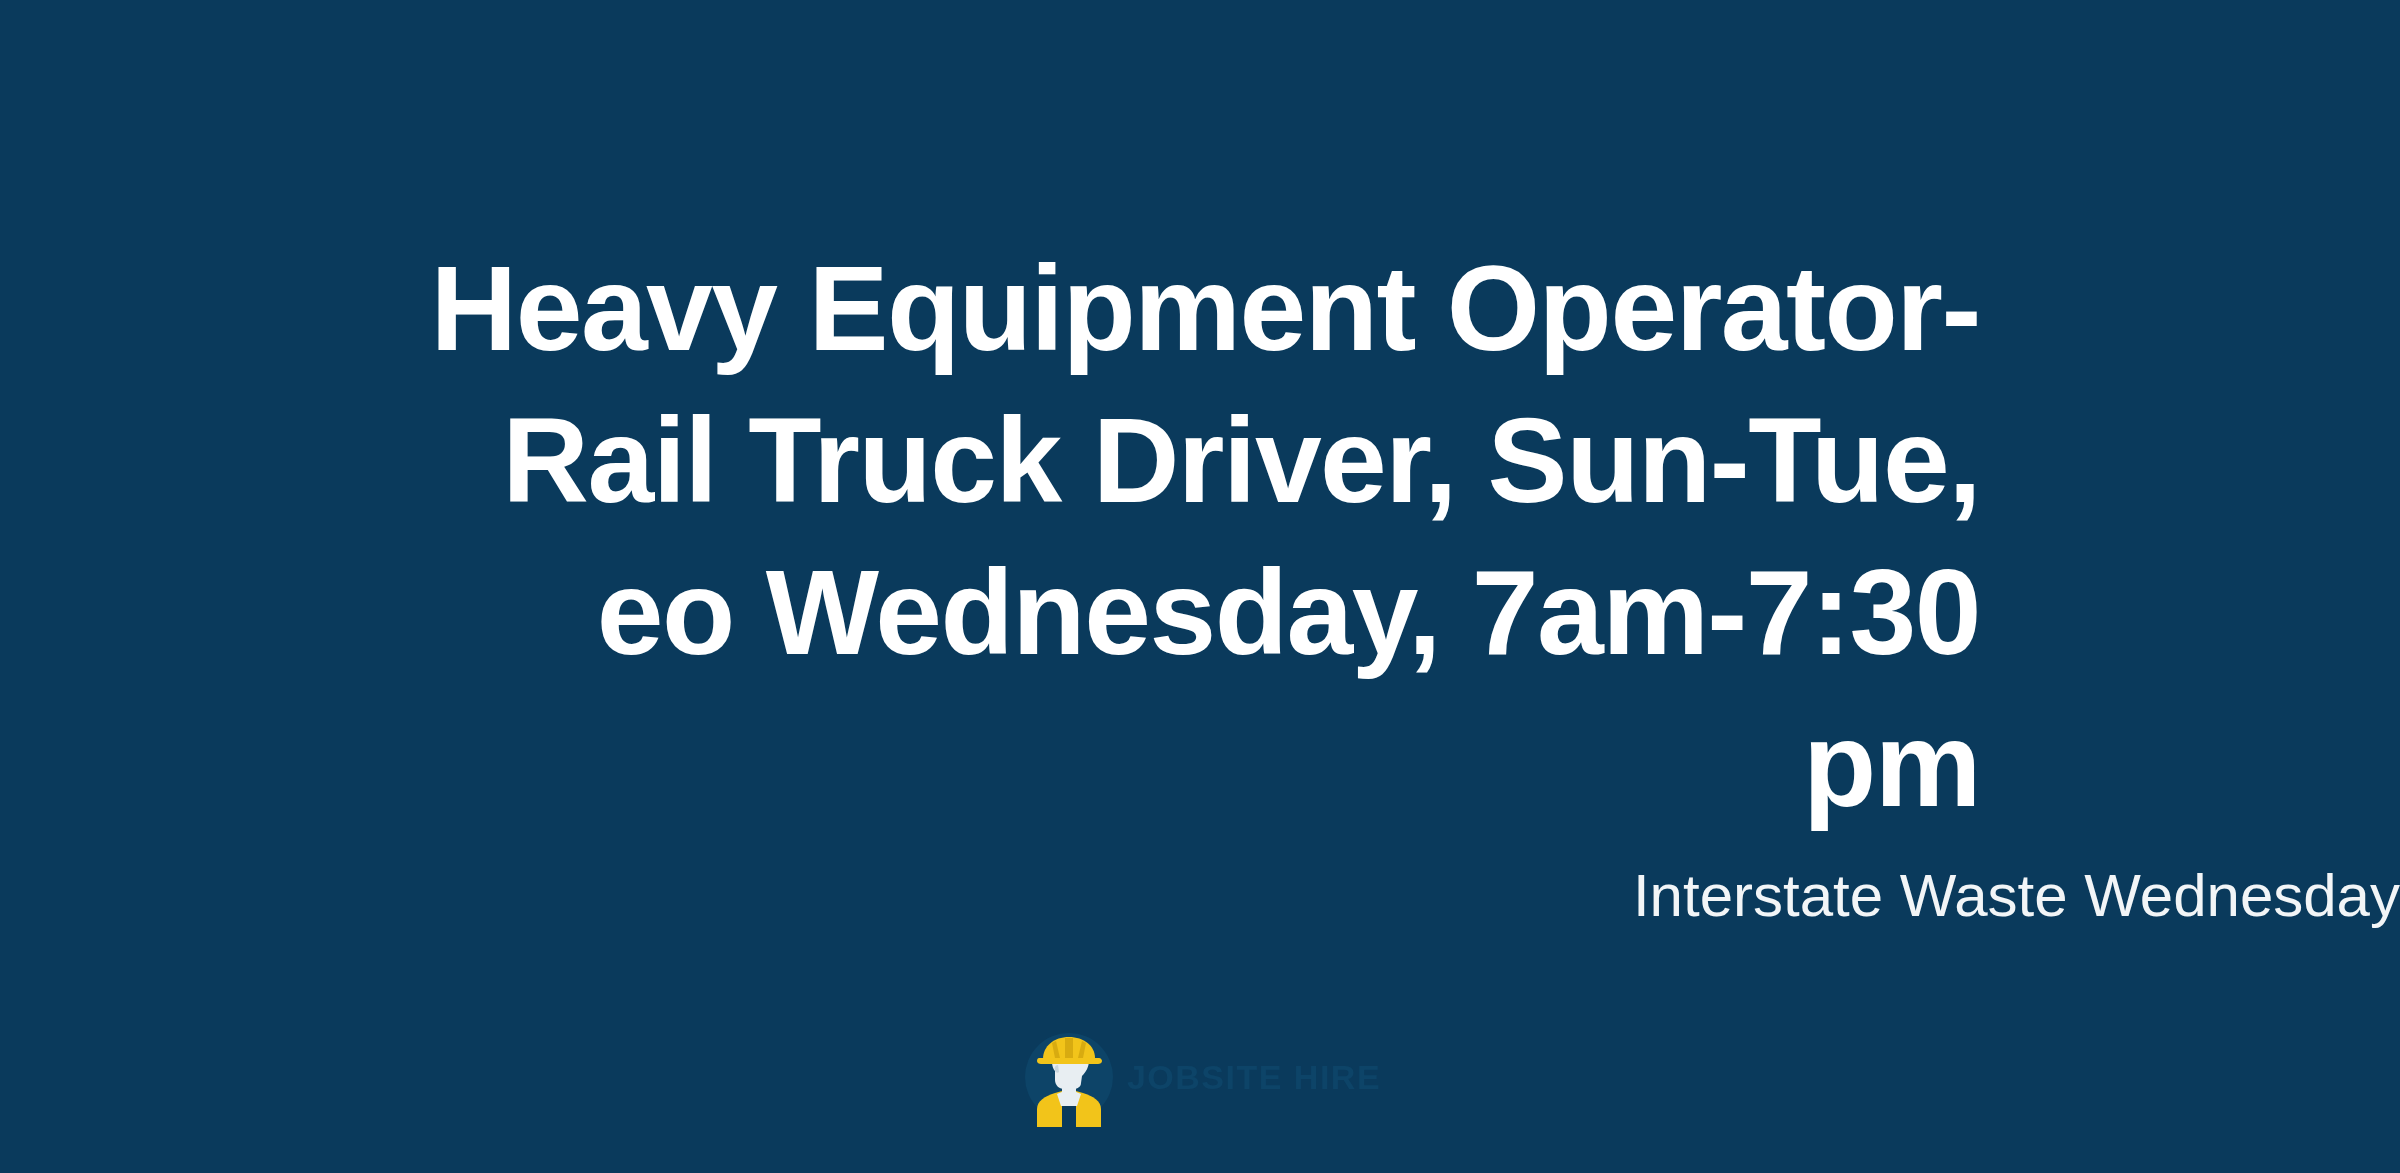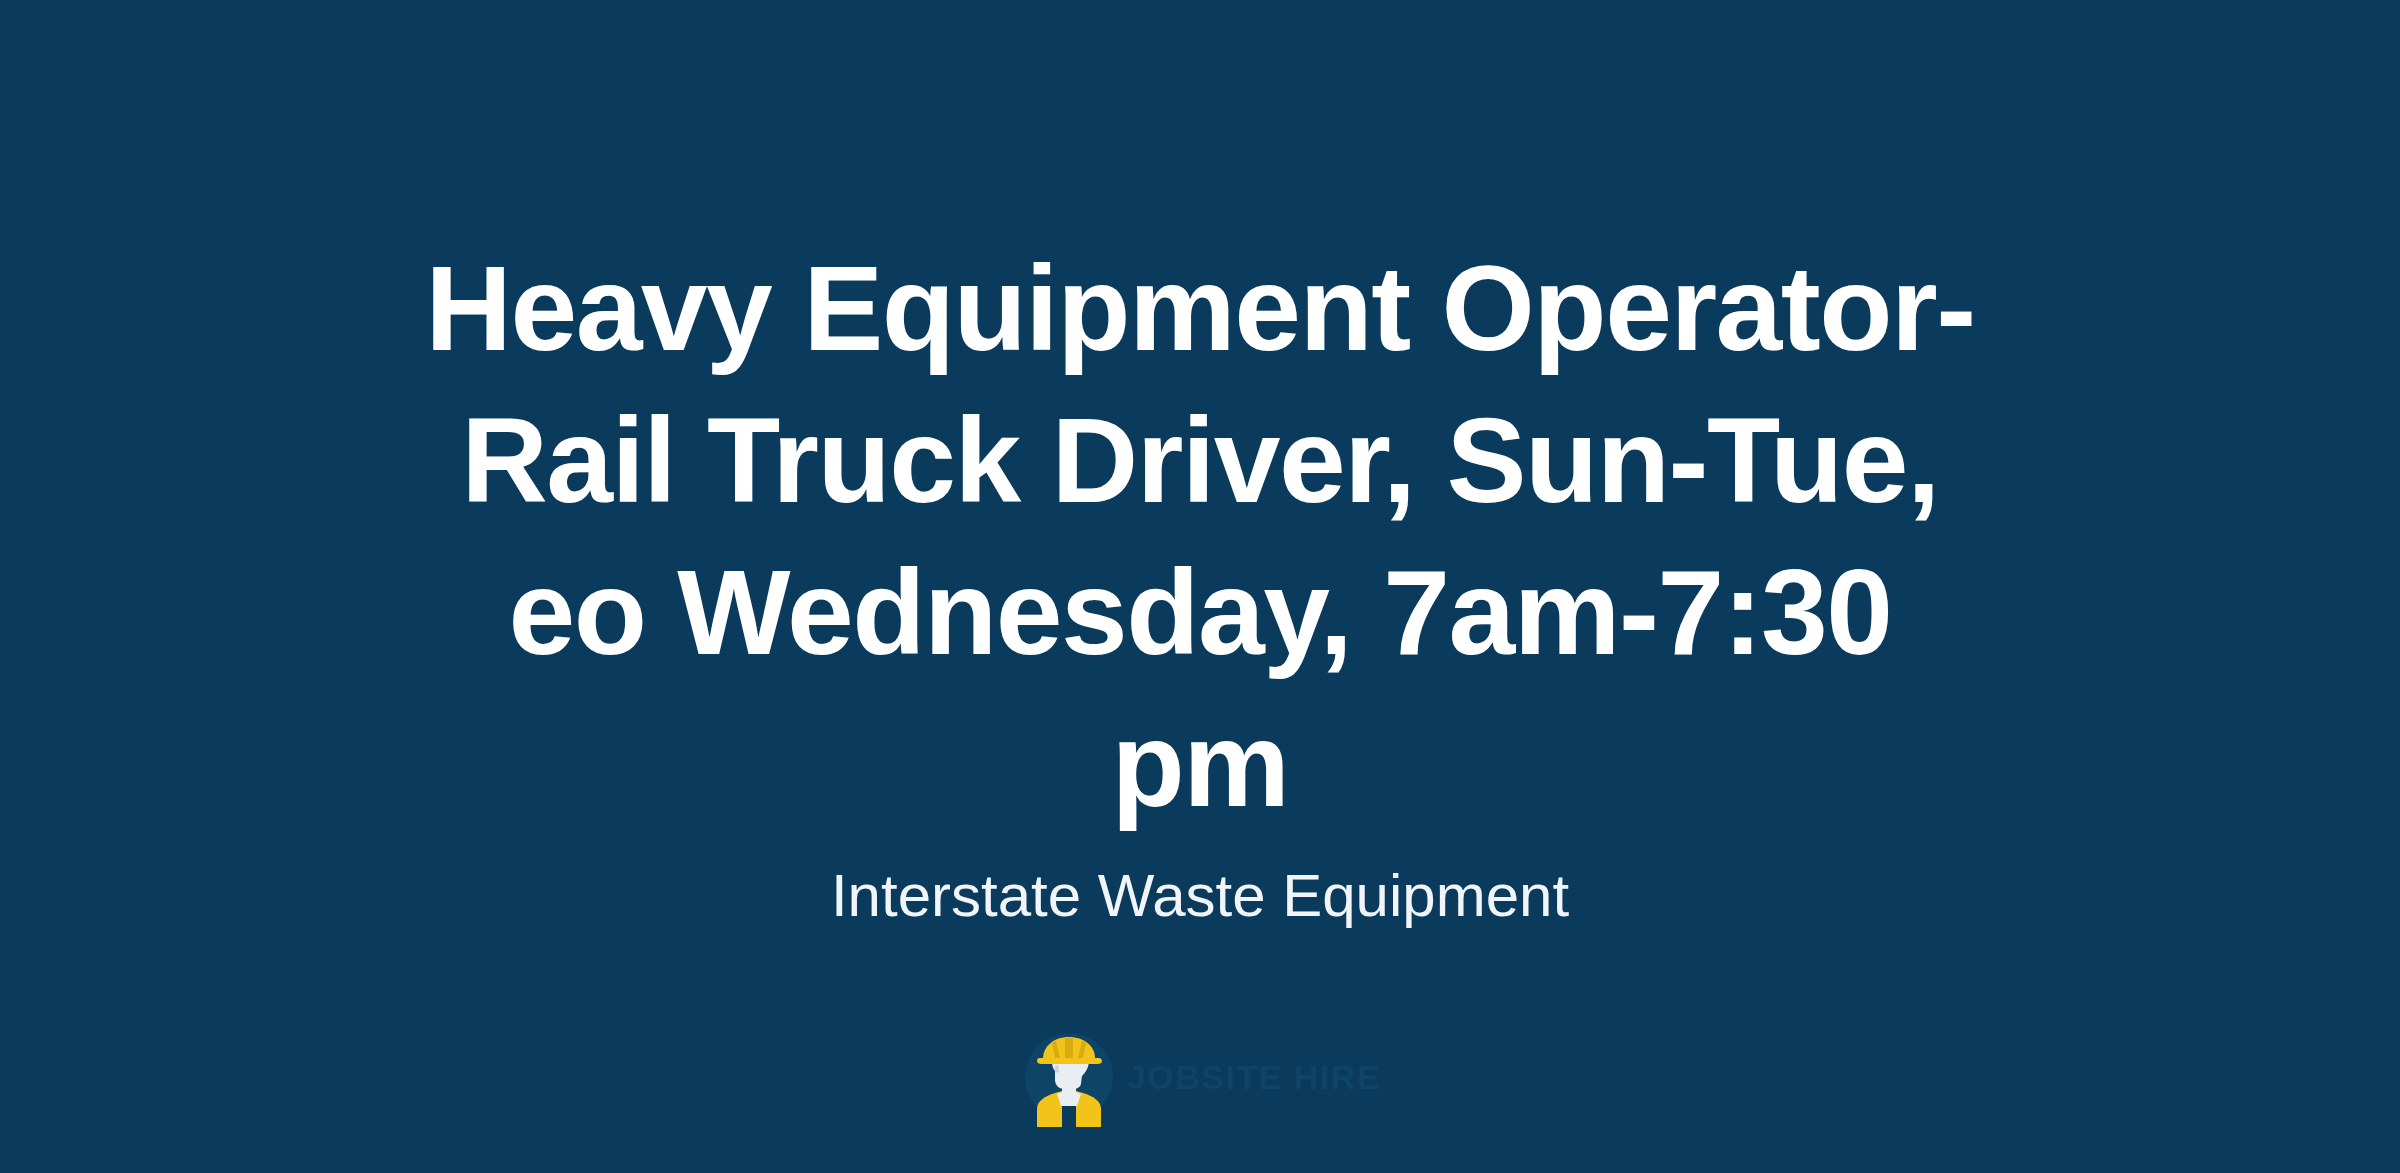--- a/index.html
+++ b/index.html
@@ -22,21 +22,21 @@
     background: #0a3a5c;
     box-sizing: border-box;
   }
 
   
   .title-block {
     position: absolute;
     left: 0;
     top: 232px;
     width: 2400px;
-    text-align: center;
+    text-align: right;
   }
 
   .job-title {
     margin: 0;
     padding: 0;
     color: #ffffff;
     font-family: "Liberation Sans", sans-serif;
     font-weight: bold;
     font-size: 120px;
     line-height: 152px;
@@ -89,21 +89,21 @@
     user-select: none;
   }
 </style>
 </head>
 <body>
 
 <div id="page">
 
   <div class="title-block">
     <h1 class="job-title">Heavy Equipment Operator-Rail Truck Driver, Sun-Tue, eo Wednesday, 7am-7:30 pm</h1>
-    <div class="company-name">Interstate Waste Equipment</div>
+    <div class="company-name">Interstate Waste Wednesday</div>
   </div>
 
   <div class="footer-logo">
     <span class="logo-mark">
       <svg viewBox="0 0 100 100" width="100" height="100" xmlns="http://www.w3.org/2000/svg" aria-hidden="true">
 
         <circle cx="50" cy="50" r="44" fill="#0d4468"></circle>
 
         <path d="M18 100 L18 82 C18 74 26 69 36 66 L50 62 L64 66 C74 69 82 74 82 82 L82 100 Z" fill="#f2c41a"></path>
 

